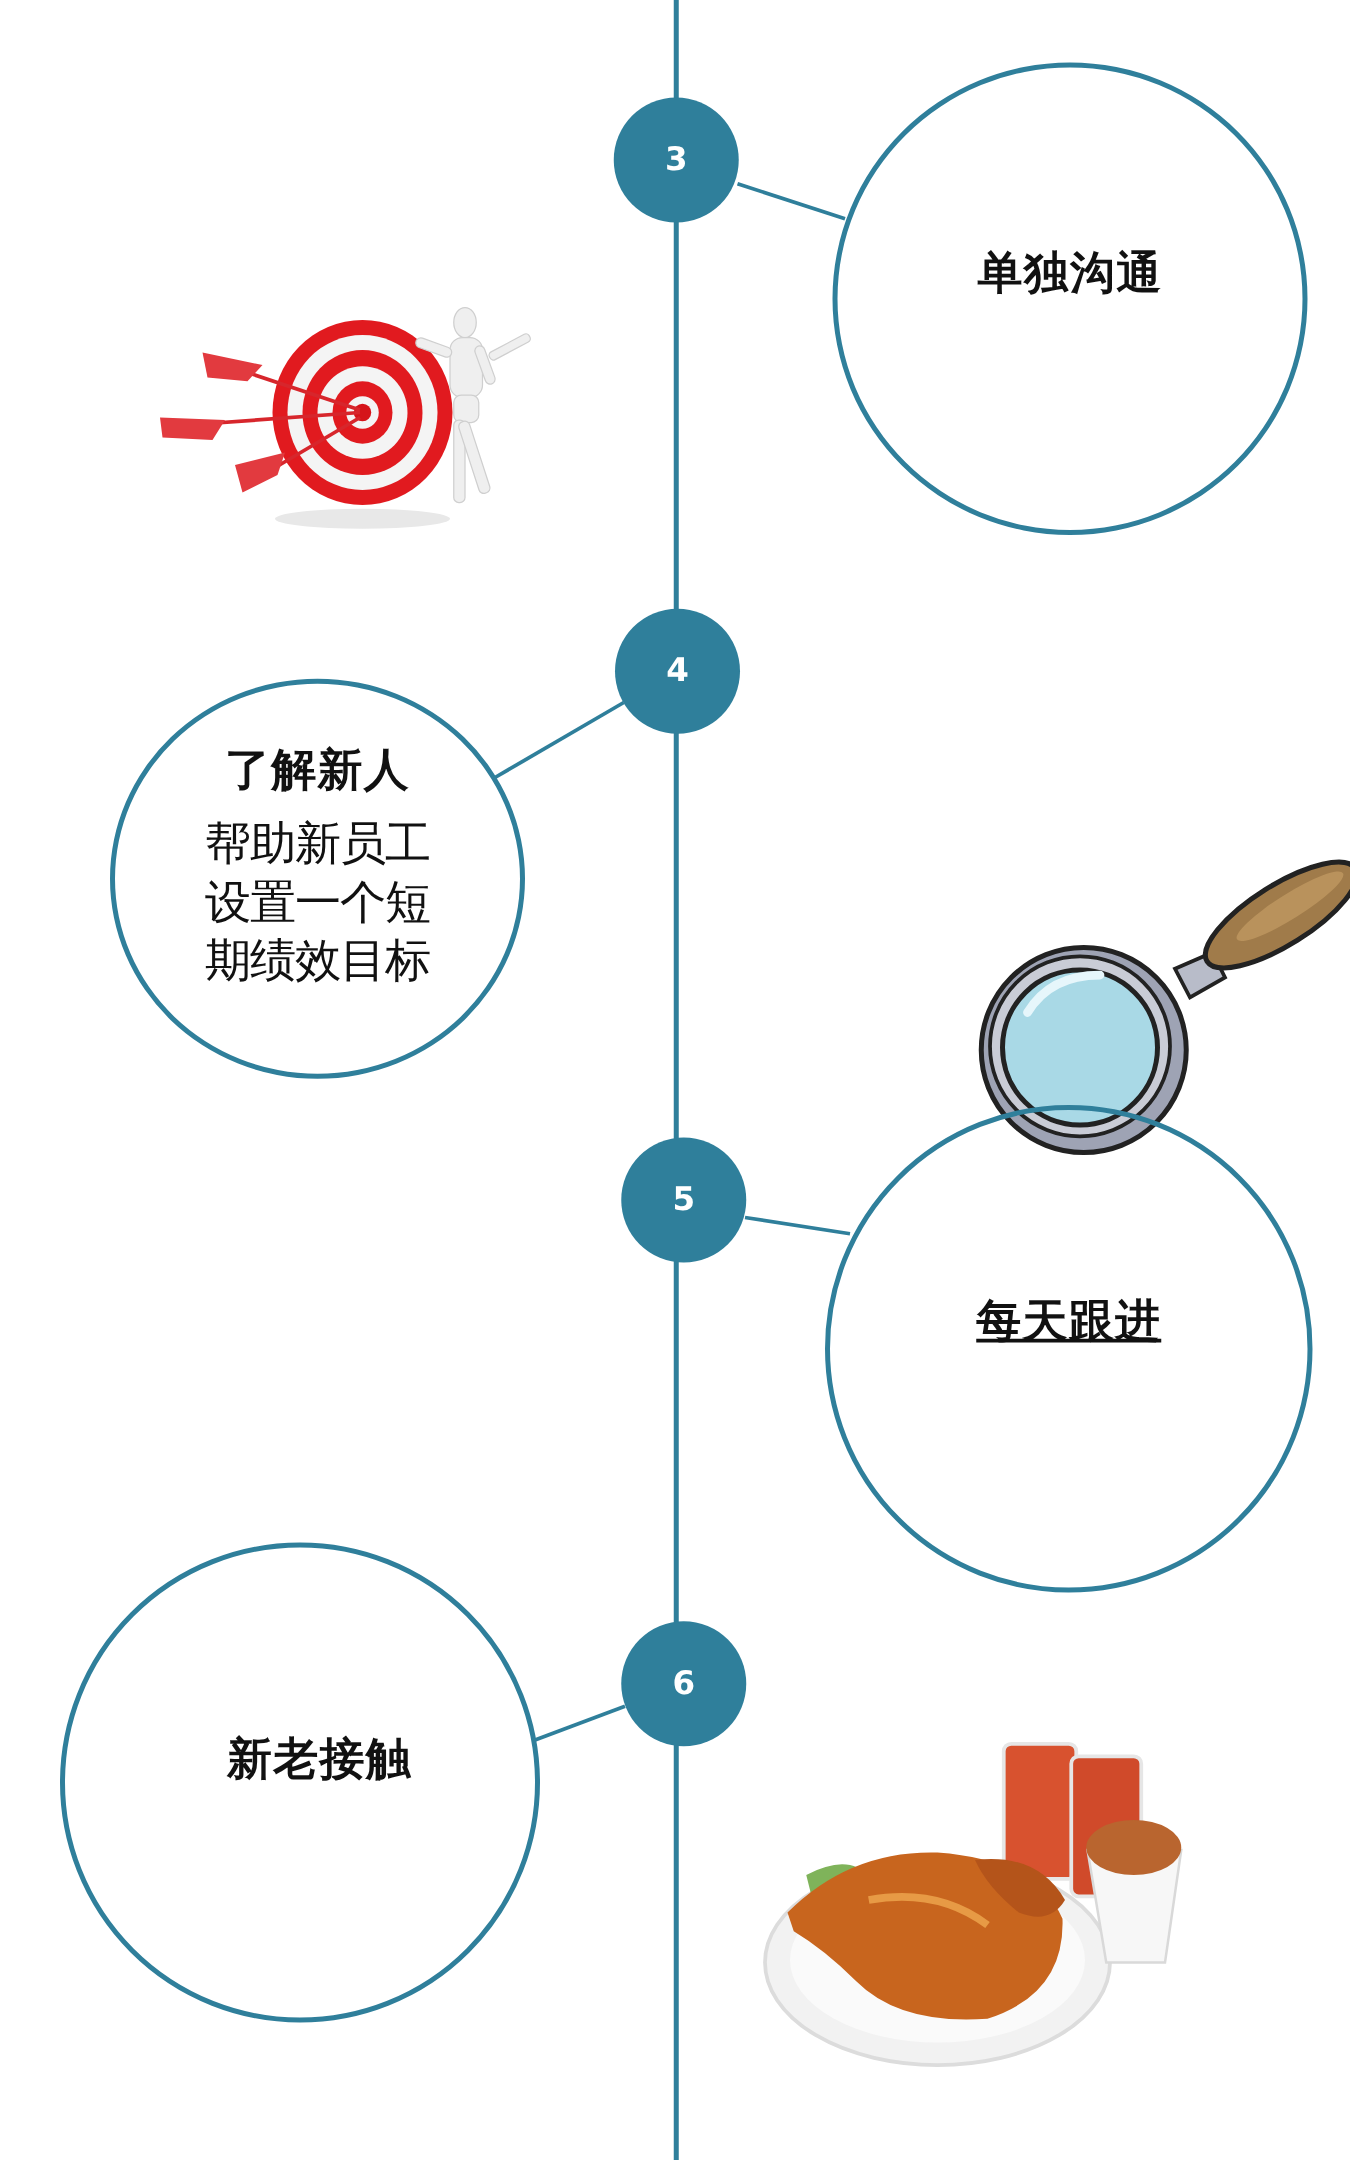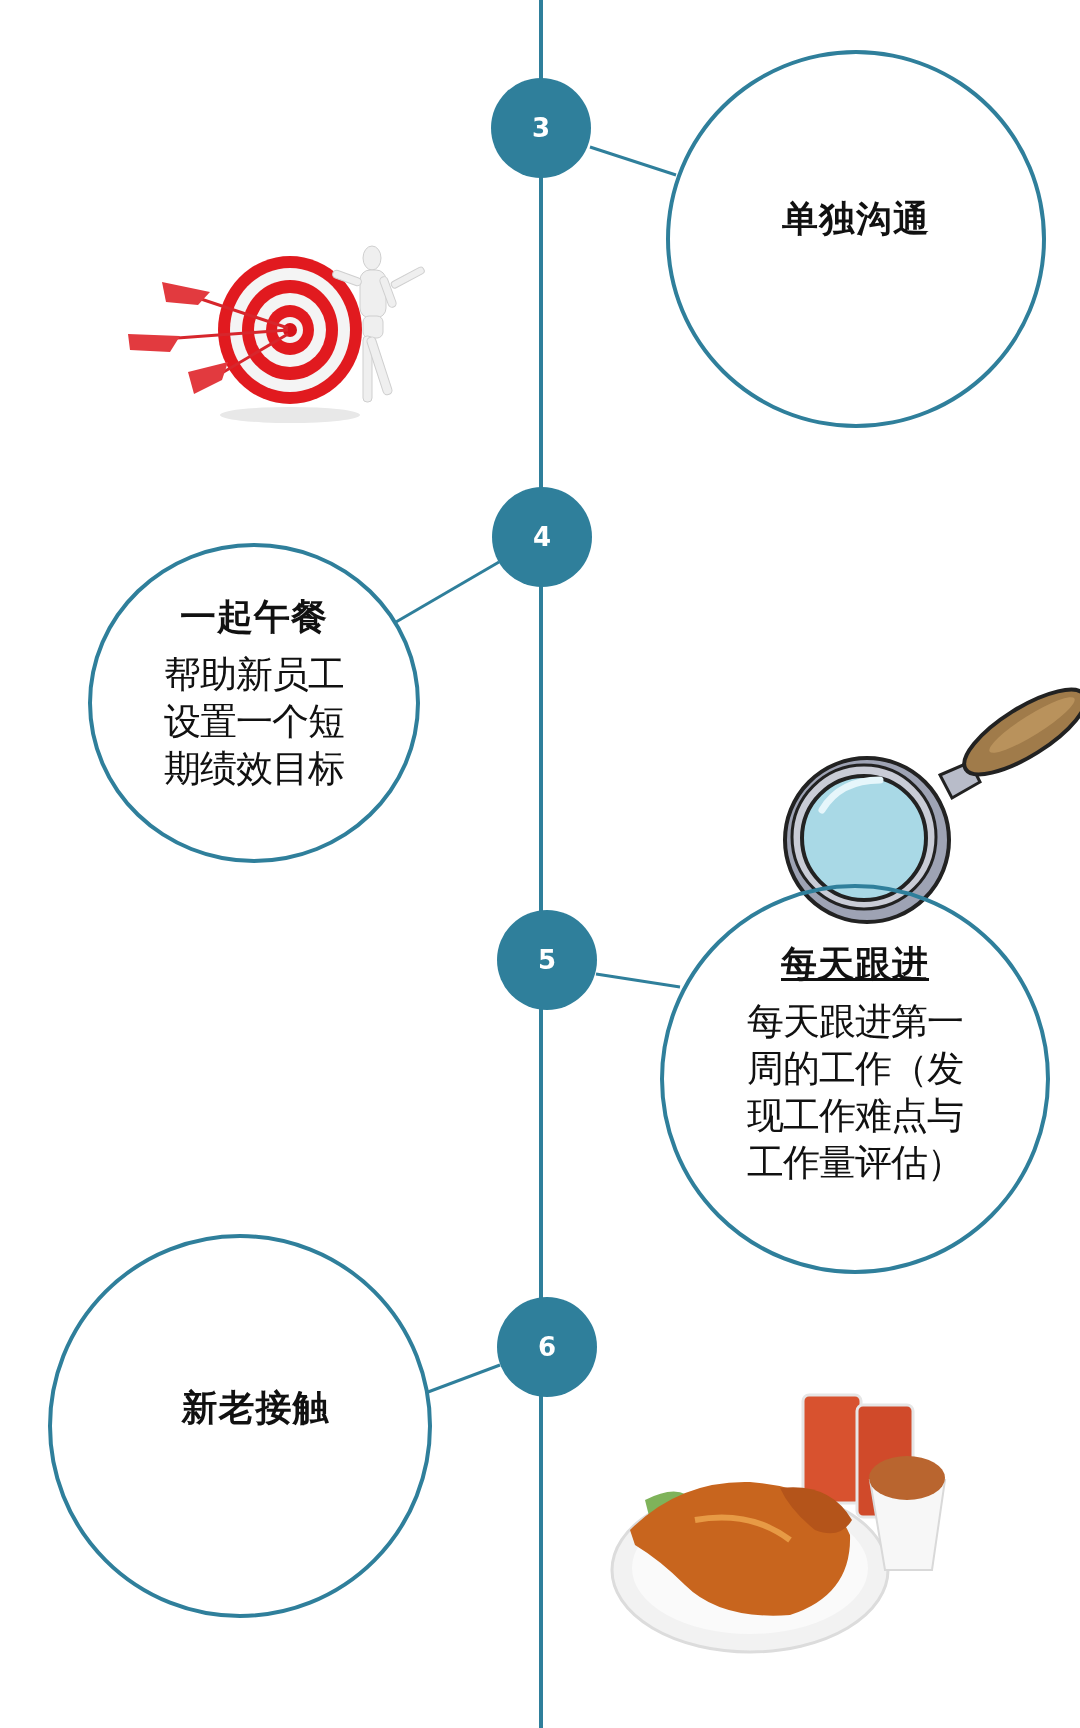--- a/index.html
+++ b/index.html
@@ -79,45 +79,41 @@
     <rect x="212" y="44" width="30" height="8" rx="4" transform="rotate(20 227 48)"></rect>
     <rect x="264" y="46" width="8" height="32" rx="4" transform="rotate(-20 268 62)"></rect>
     <rect x="270" y="44" width="36" height="7" rx="3" transform="rotate(-28 288 48)"></rect>
   </g>
 </svg>
 
 <div class="step-dot" style="left:492px; top:487px;">
   <span>4</span>
 </div>
 <div class="bubble" style="left:88px; top:543px; width:332px; height:320px;">
-  <div class="bubble-title" style="margin-top:-20px;">一起午餐</div>
+  <div class="bubble-title" style="margin-top:-20px;">了解新人</div>
   <div class="bubble-body">帮助新员工
 设置一个短
 期绩效目标</div>
 </div>
 
 <svg class="illustration" style="left:770px; top:670px;" width="310" height="260" viewBox="0 0 310 260">
   <path d="M170 105 L200 92 L210 112 L182 128 Z" fill="#b8bcc9" stroke="#222" stroke-width="3"></path>
   <ellipse cx="255" cy="62" rx="70" ry="24" transform="rotate(-32 255 62)" fill="#a07b4a" stroke="#222" stroke-width="4"></ellipse>
   <ellipse cx="262" cy="55" rx="50" ry="10" transform="rotate(-32 262 55)" fill="#b9925c"></ellipse>
   <circle cx="97" cy="170" r="82" fill="#9ea3b4" stroke="#222" stroke-width="4"></circle>
   <circle cx="94" cy="167" r="72" fill="#c9ccd6" stroke="#222" stroke-width="3"></circle>
   <circle cx="94" cy="168" r="62" fill="#a9d9e6" stroke="#222" stroke-width="4"></circle>
   <path d="M52 140 Q70 110 110 110" stroke="#e6f6fb" stroke-width="7" fill="none" stroke-linecap="round"></path>
 </svg>
 
 <div class="step-dot" style="left:497px; top:910px;">
   <span>5</span>
 </div>
 <div class="bubble" style="left:660px; top:884px; width:390px; height:390px; background:transparent;">
   <div class="bubble-title" style="margin-top:-30px;text-decoration:underline;">每天跟进</div>
-  <div class="bubble-body">每天跟进第一
-周的工作（发
-现工作难点与
-工作量评估）</div>
 </div>
 
 <div class="step-dot" style="left:497px; top:1297px;">
   <span>6</span>
 </div>
 <div class="bubble" style="left:48px; top:1234px; width:384px; height:384px;">
   <div class="bubble-title" style="margin-top:-24px;margin-left:31px;">新老接触</div>
 </div>
 
 <svg class="illustration" style="left:600px; top:1370px;" width="360" height="300" viewBox="0 0 360 300">

